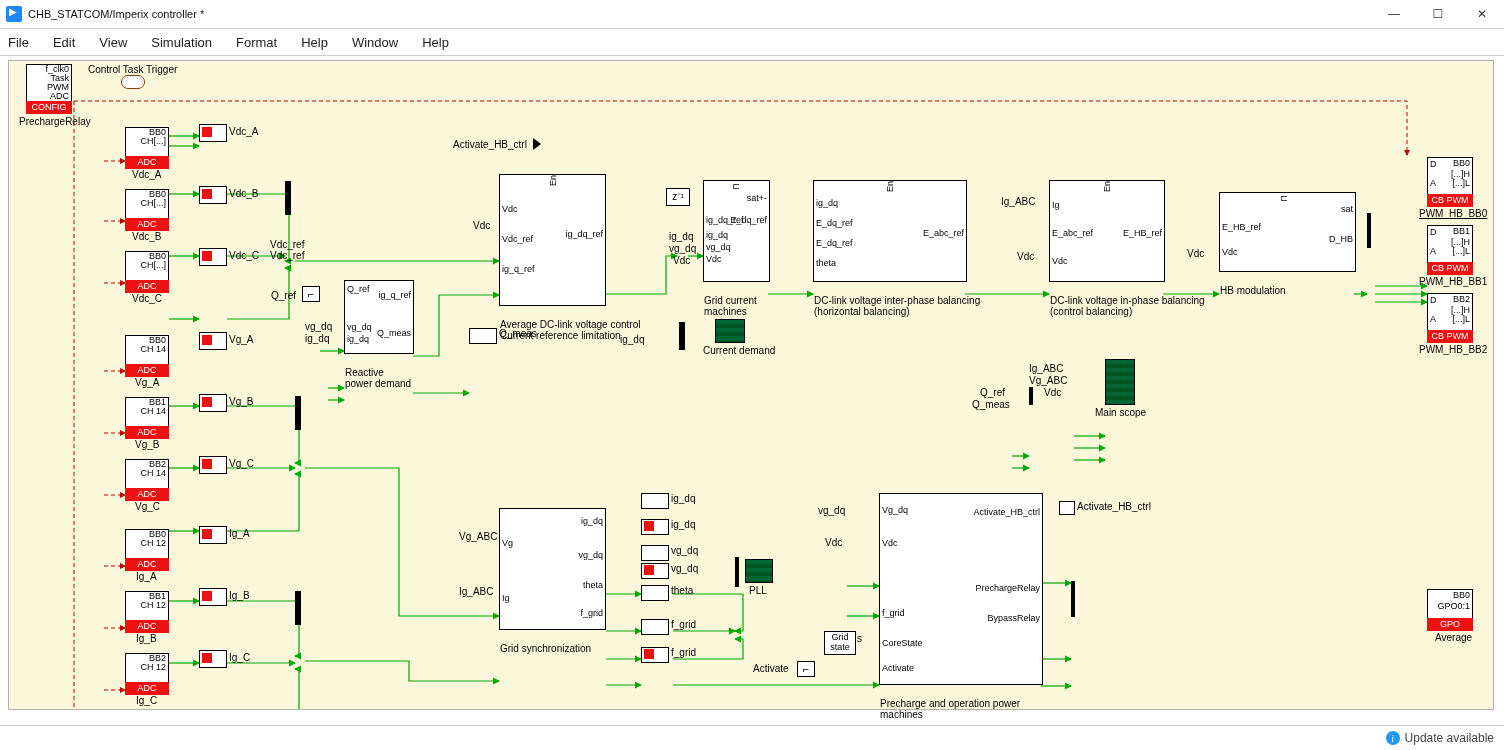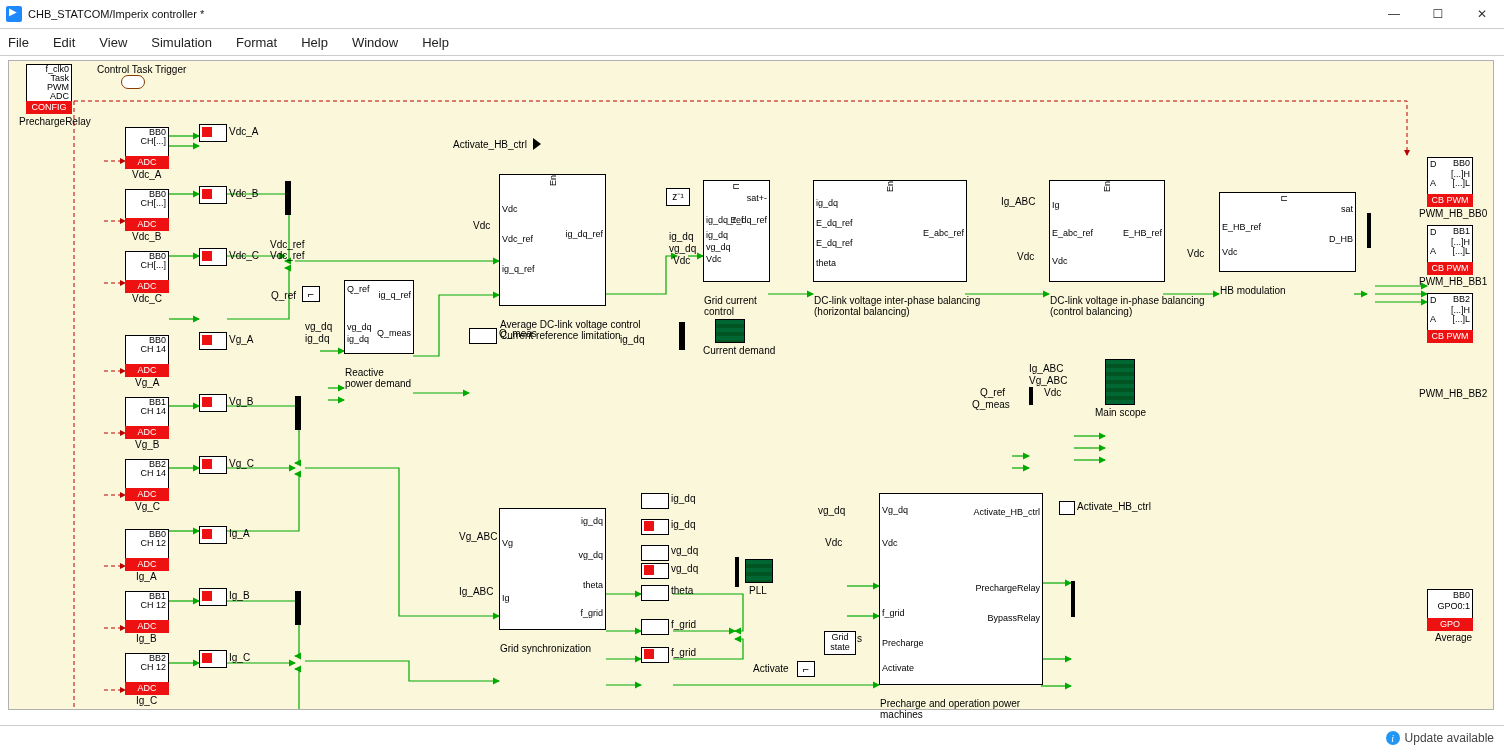--- a/index.html
+++ b/index.html
@@ -131,21 +131,21 @@
           <path d="M95 222 H116"></path>
         <path d="M95 310 H116"></path>
           <path d="M95 372 H116"></path>
           <path d="M95 434 H116"></path>
         <path d="M95 505 H116"></path>
           <path d="M95 567 H116"></path>
           <path d="M95 629 H116"></path>
       </g>
     </svg>
 
-    <div class="lbl" style="left:88px;top:3px;">Control Task Trigger</div>
+    <div class="lbl" style="left:79px;top:3px;">Control Task Trigger</div>
     <div class="blk" style="left:112px;top:14px;width:22px;height:12px;border:1.5px solid #8a3b00;border-radius:7px;background:#fff;"></div>
 
     <div class="blk wbox" style="left:17px;top:3px;width:44px;height:48px;">
       <div class="tiny port-r">f_clk0</div>
       <div class="tiny port-r">Task</div>
       <div class="tiny port-r">PWM</div>
       <div class="tiny port-r">ADC</div>
       <div class="redbar" style="position:absolute;bottom:-1px;left:-1px;right:-1px;">CONFIG</div>
     </div>
     <div class="lbl" style="left:10px;top:55px;">PrechargeRelay</div>
@@ -291,21 +291,21 @@
     <div class="blk wbox" style="left:657px;top:127px;width:22px;height:16px;text-align:center;font-size:10px;">z⁻¹</div>
 
     <div class="blk subsys" style="left:694px;top:119px;width:65px;height:100px;">
       <div class="tiny" style="position:absolute;left:45%;top:1px;transform:rotate(-90deg);">⊓</div>
       <div class="tiny port-l" style="position:absolute;top:35px;">ig_dq_ref</div>
       <div class="tiny port-l" style="position:absolute;top:50px;">ig_dq</div>
       <div class="tiny port-l" style="position:absolute;top:62px;">vg_dq</div>
       <div class="tiny port-l" style="position:absolute;top:74px;">Vdc</div>
       <div class="tiny port-r" style="position:absolute;right:0;top:13px;">sat+-</div>
       <div class="tiny port-r" style="position:absolute;right:0;top:35px;">E_dq_ref</div>
-      <div class="title">Grid current control</div>
+      <div class="title">Grid current machines</div>
     </div>
     <div class="lbl" style="left:660px;top:170px;">ig_dq</div>
     <div class="lbl" style="left:660px;top:182px;">vg_dq</div>
     <div class="lbl" style="left:664px;top:194px;">Vdc</div>
 
     <div class="lbl" style="left:611px;top:273px;">ig_dq</div>
     <div class="blk" style="left:670px;top:261px;width:6px;height:28px;background:#000;"></div>
     <div class="blk scope" style="left:706px;top:258px;width:28px;height:22px;"></div>
     <div class="lbl" style="left:694px;top:284px;">Current demand</div>
 
@@ -345,41 +345,41 @@
     <div class="blk" style="left:1358px;top:152px;width:4px;height:35px;background:#000;"></div>
 
     <div class="blk wbox" style="left:1418px;top:96px;width:44px;height:48px;">
       <div class="tiny port-l" style="position:absolute;top:2px;">D</div>
       <div class="tiny port-l" style="position:absolute;top:21px;">A</div>
       <div class="tiny port-r" style="position:absolute;right:0;top:1px;">BB0</div>
       <div class="tiny port-r" style="position:absolute;right:0;top:12px;white-space:pre;">[...]H
 [...]L</div>
       <div class="redbar" style="position:absolute;bottom:-1px;left:-1px;right:-1px;">CB PWM</div>
     </div>
-    <div class="lbl" style="left:1410px;top:147px;">PWM_HB_BB0</div>
+    <div class="lbl" style="left:1410px;top:147px;text-decoration:underline;">PWM_HB_BB0</div>
 
     <div class="blk wbox" style="left:1418px;top:164px;width:44px;height:48px;">
       <div class="tiny port-l" style="position:absolute;top:2px;">D</div>
       <div class="tiny port-l" style="position:absolute;top:21px;">A</div>
       <div class="tiny port-r" style="position:absolute;right:0;top:1px;">BB1</div>
       <div class="tiny port-r" style="position:absolute;right:0;top:12px;white-space:pre;">[...]H
 [...]L</div>
       <div class="redbar" style="position:absolute;bottom:-1px;left:-1px;right:-1px;">CB PWM</div>
     </div>
     <div class="lbl" style="left:1410px;top:215px;">PWM_HB_BB1</div>
 
     <div class="blk wbox" style="left:1418px;top:232px;width:44px;height:48px;">
       <div class="tiny port-l" style="position:absolute;top:2px;">D</div>
       <div class="tiny port-l" style="position:absolute;top:21px;">A</div>
       <div class="tiny port-r" style="position:absolute;right:0;top:1px;">BB2</div>
       <div class="tiny port-r" style="position:absolute;right:0;top:12px;white-space:pre;">[...]H
 [...]L</div>
       <div class="redbar" style="position:absolute;bottom:-1px;left:-1px;right:-1px;">CB PWM</div>
     </div>
-    <div class="lbl" style="left:1410px;top:283px;margin-top:44px;">PWM_HB_BB2</div>
+    <div class="lbl" style="left:1410px;top:283px;">PWM_HB_BB2</div>
 
     <div class="lbl" style="left:1020px;top:302px;">Ig_ABC</div>
     <div class="lbl" style="left:1020px;top:314px;">Vg_ABC</div>
     <div class="lbl" style="left:1035px;top:326px;">Vdc</div>
     <div class="lbl" style="left:971px;top:326px;">Q_ref</div>
     <div class="lbl" style="left:963px;top:338px;">Q_meas</div>
     <div class="blk" style="left:1020px;top:326px;width:4px;height:18px;background:#000;"></div>
     <div class="blk scope" style="left:1096px;top:298px;width:28px;height:44px;"></div>
     <div class="lbl" style="left:1086px;top:346px;">Main scope</div>
 
@@ -420,21 +420,21 @@
     <div class="blk scope" style="left:736px;top:498px;width:26px;height:22px;"></div>
     <div class="lbl" style="left:740px;top:524px;">PLL</div>
 
     <div class="lbl" style="left:809px;top:444px;">vg_dq</div>
     <div class="lbl" style="left:816px;top:476px;">Vdc</div>
 
     <div class="blk subsys" style="left:870px;top:432px;width:162px;height:190px;">
       <div class="tiny port-l" style="position:absolute;top:12px;">Vg_dq</div>
       <div class="tiny port-l" style="position:absolute;top:45px;">Vdc</div>
       <div class="tiny port-l" style="position:absolute;top:115px;">f_grid</div>
-      <div class="tiny port-l" style="position:absolute;top:145px;">Precharge</div>
+      <div class="tiny port-l" style="position:absolute;top:145px;">CoreState</div>
       <div class="tiny port-l" style="position:absolute;top:170px;">Activate</div>
       <div class="tiny port-r" style="position:absolute;right:0;top:14px;">Activate_HB_ctrl</div>
       <div class="tiny port-r" style="position:absolute;right:0;top:90px;">PrechargeRelay</div>
       <div class="tiny port-r" style="position:absolute;right:0;top:120px;">BypassRelay</div>
       <div class="title">Precharge and operation power machines</div>
     </div>
     <div class="blk wbox" style="left:815px;top:570px;width:30px;height:22px;text-align:center;white-space:pre;font-size:9px;line-height:10px;">Grid
 state</div>
     <div class="lbl" style="left:848px;top:572px;">s</div>
     <div class="lbl" style="left:744px;top:602px;">Activate</div>

